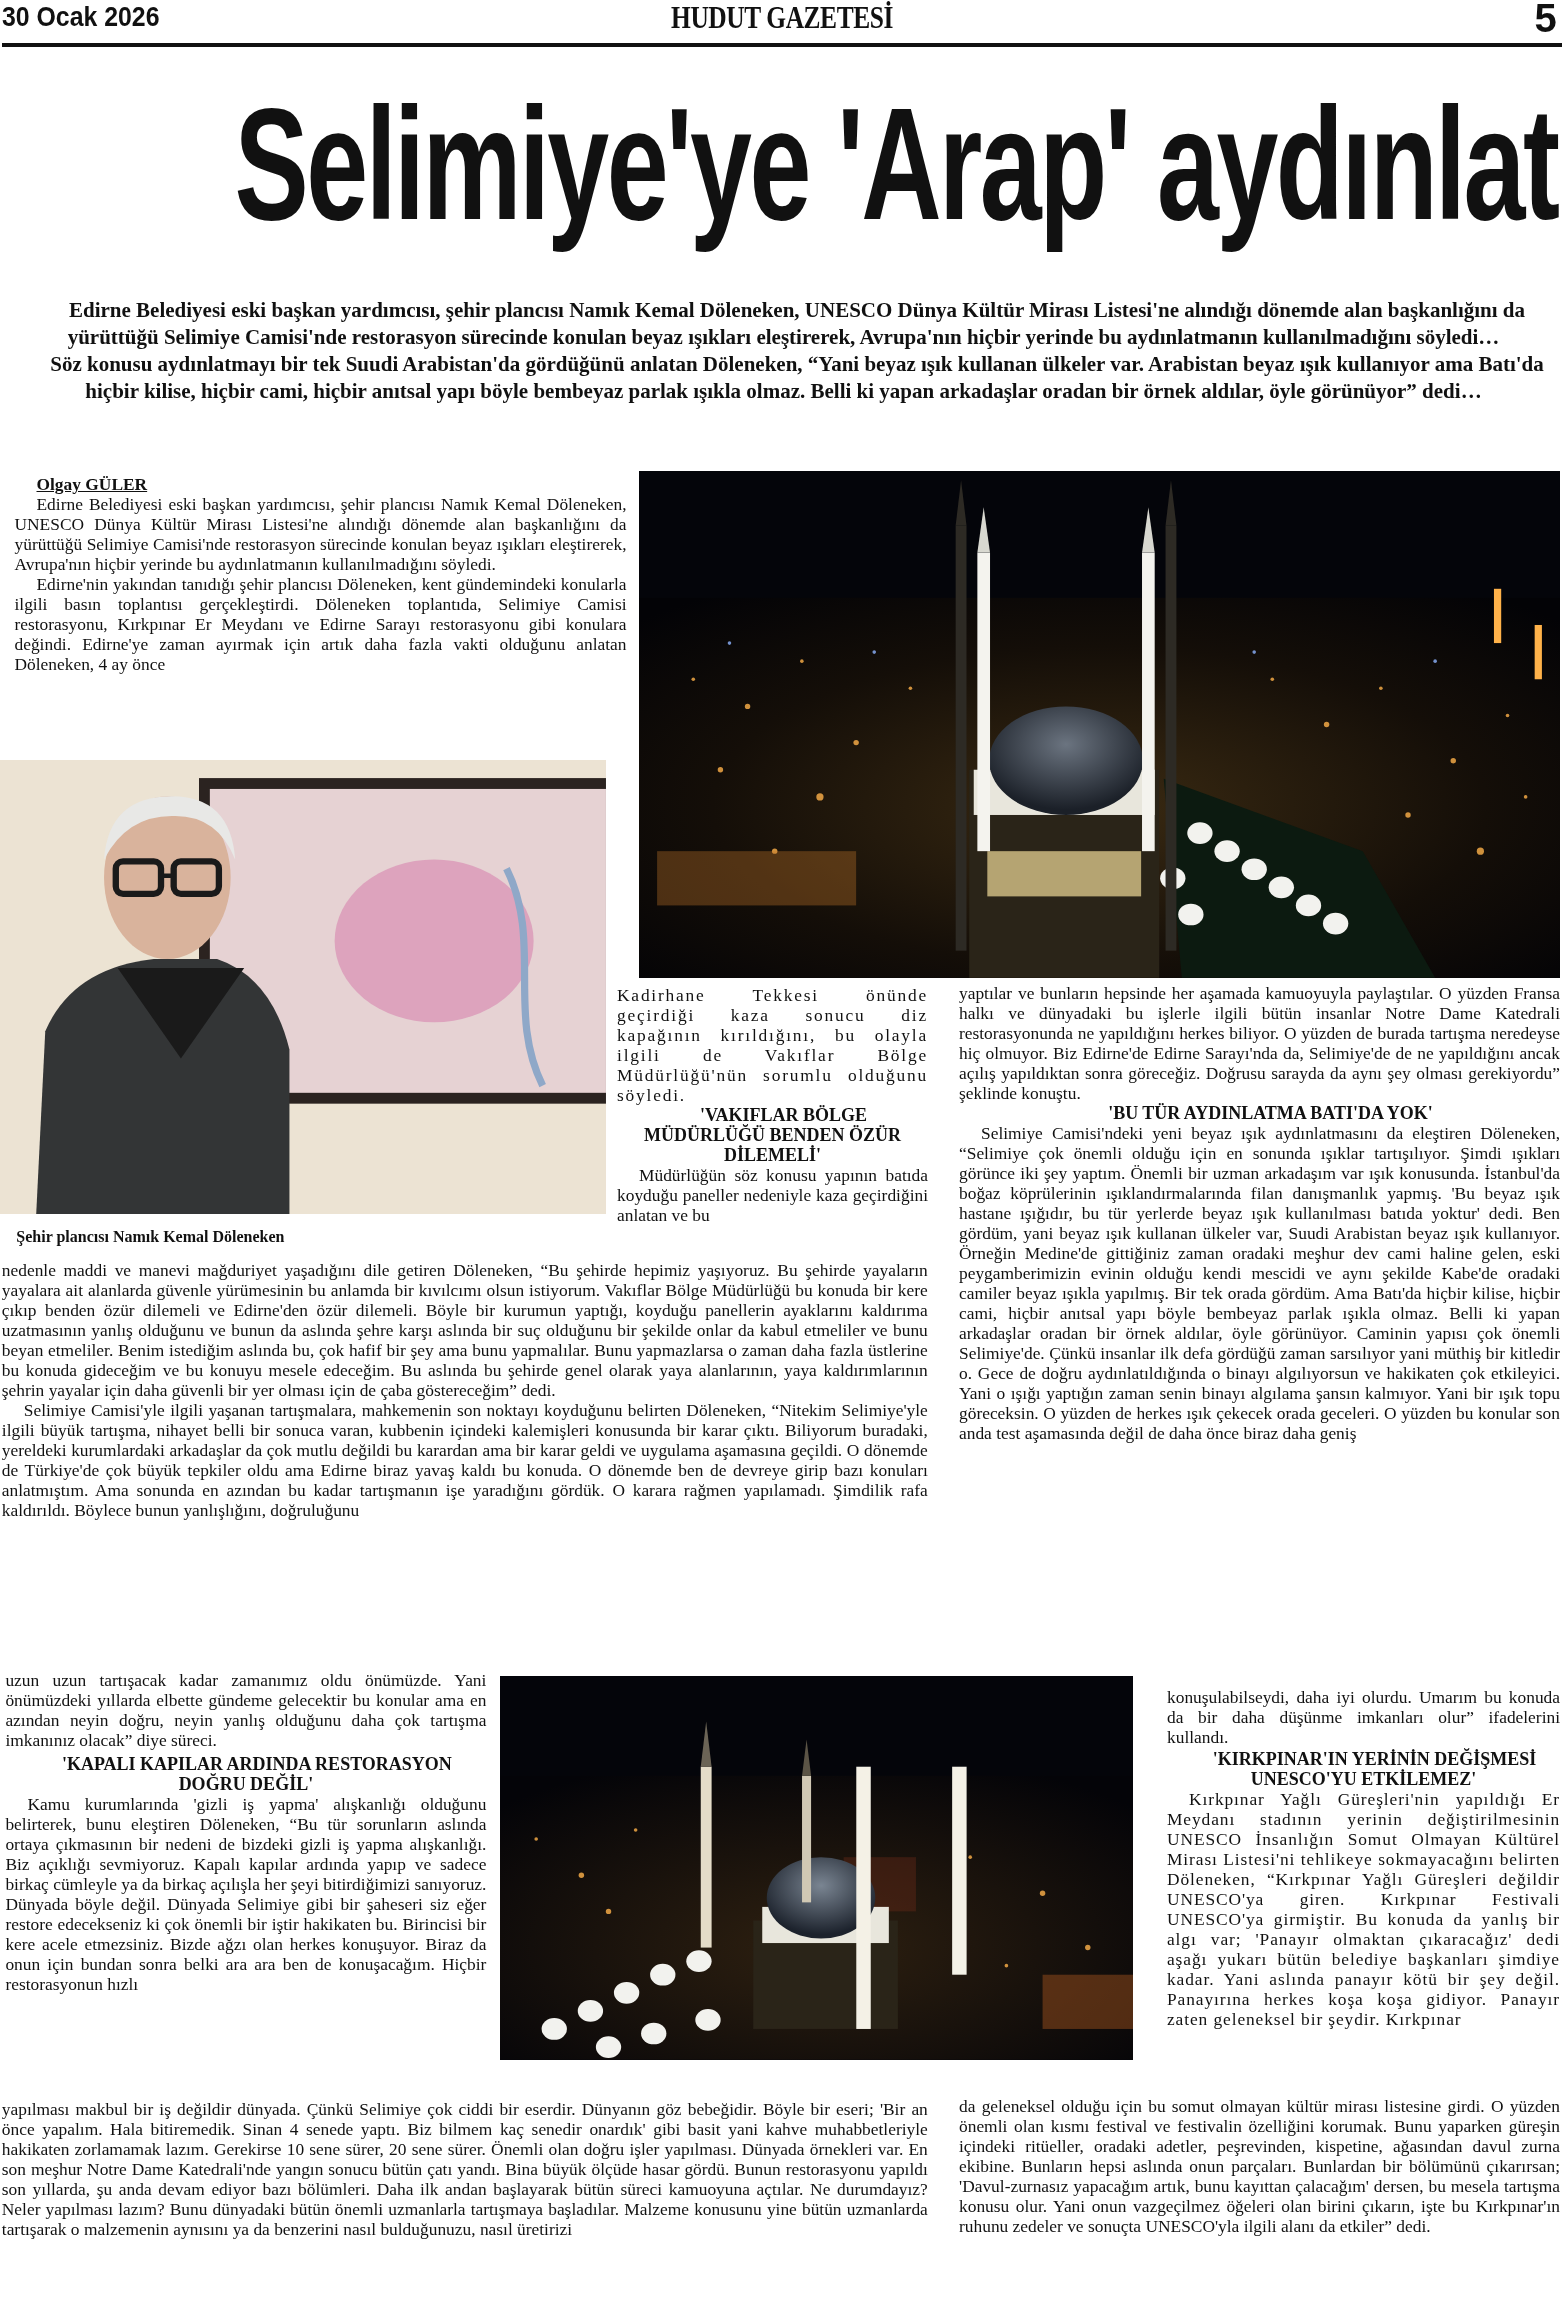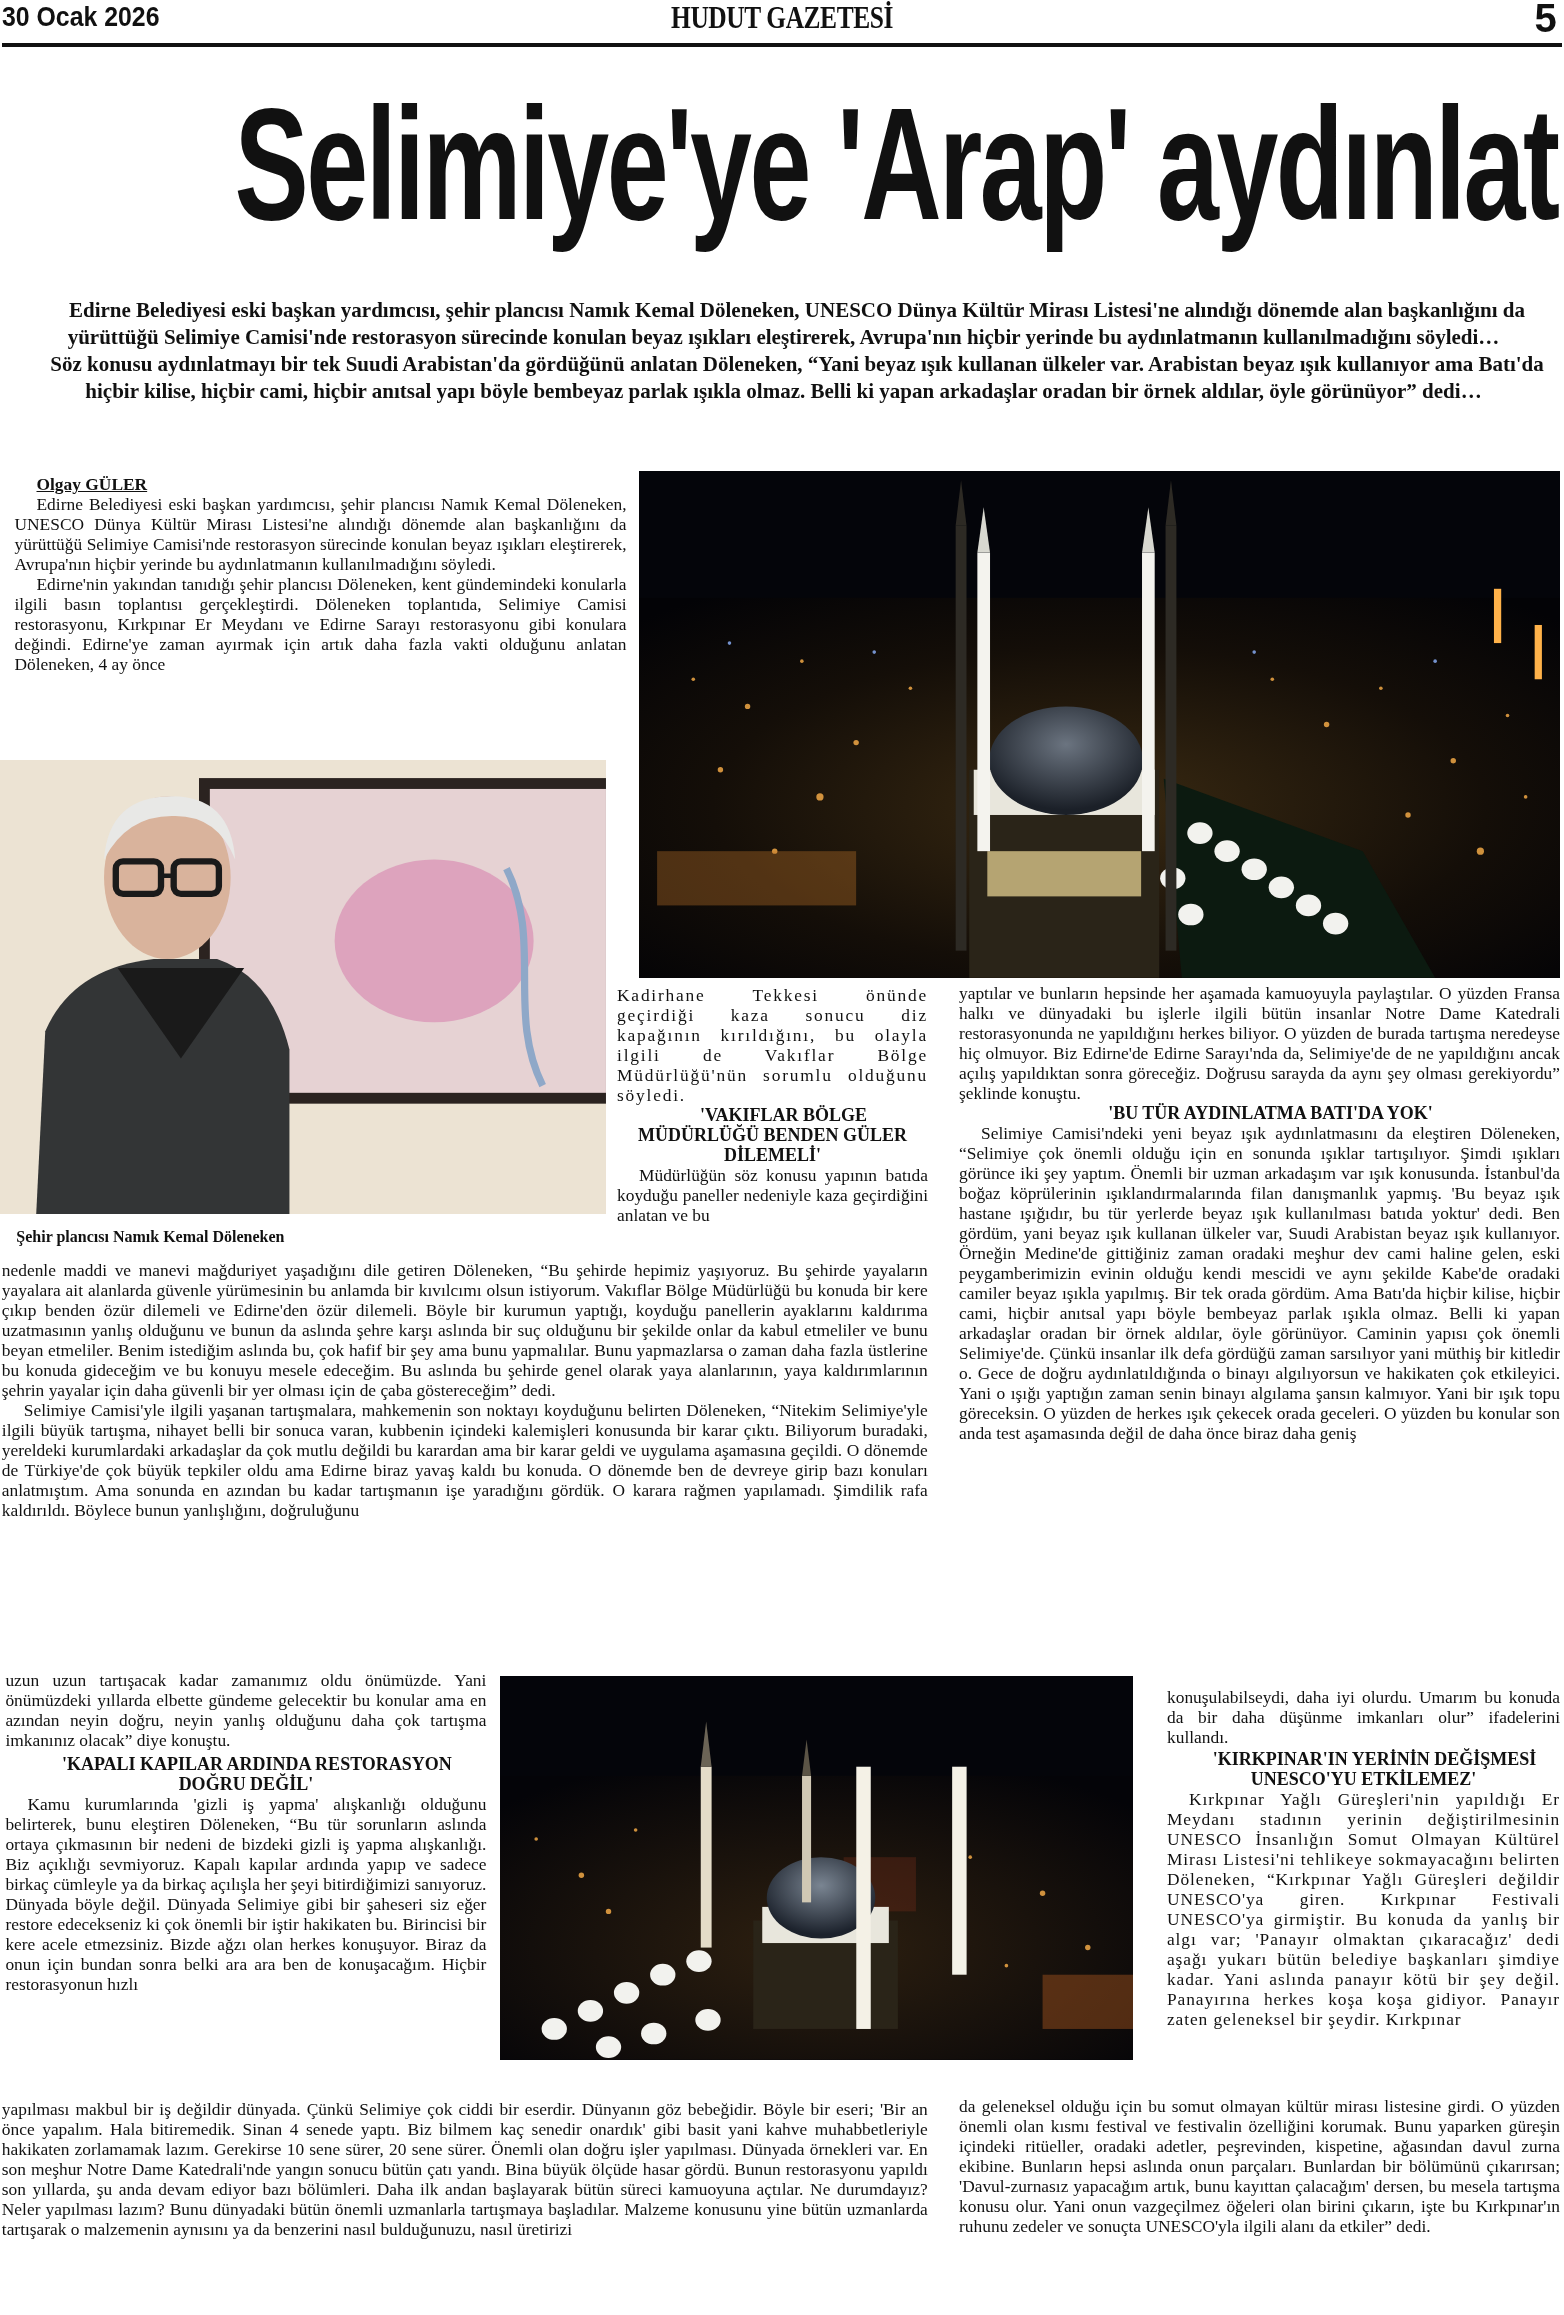--- a/index.html
+++ b/index.html
@@ -135,31 +135,31 @@
     <path d="M115 110 Q120 40 190 40 Q255 40 260 110 Q240 60 190 62 Q140 62 115 110 Z" fill="#e8e8e6"></path>
     <rect x="128" y="112" width="50" height="36" rx="8" fill="none" stroke="#1a1a1a" stroke-width="7"></rect>
     <rect x="192" y="112" width="50" height="36" rx="8" fill="none" stroke="#1a1a1a" stroke-width="7"></rect>
     <line x1="178" y1="128" x2="192" y2="128" stroke="#1a1a1a" stroke-width="5"></line>
   </svg>
 </div>
 <div class="abs caption">Şehir plancısı Namık Kemal Döleneken</div>
 
 <div class="abs col" style="left:617px; top:985px; width:311px;">
   <p class="noind" style="letter-spacing:1.8px;">Kadirhane Tekkesi önünde geçirdiği kaza sonucu diz kapağının kırıldığını, bu olayla ilgili de Vakıflar Bölge Müdürlüğü'nün sorumlu olduğunu söyledi.</p>
-  <p class="subhead">'VAKIFLAR BÖLGE MÜDÜRLÜĞÜ BENDEN GÜLER DİLEMELİ'</p>
+  <p class="subhead">'VAKIFLAR BÖLGE MÜDÜRLÜĞÜ BENDEN ÖZÜR DİLEMELİ'</p>
   <p>Müdürlüğün söz konusu yapının batıda koyduğu paneller nedeniyle kaza geçirdiğini anlatan ve bu</p>
 </div>
 
 <div class="abs col" style="left:1.8px; top:1260px; width:926px;">
   <p class="noind">nedenle maddi ve manevi mağduriyet yaşadığını dile getiren Döleneken, “Bu şehirde hepimiz yaşıyoruz. Bu şehirde yayaların yayalara ait alanlarda güvenle yürümesinin bu anlamda bir kıvılcımı olsun istiyorum. Vakıflar Bölge Müdürlüğü bu konuda bir kere çıkıp benden özür dilemeli ve Edirne'den özür dilemeli. Böyle bir kurumun yaptığı, koyduğu panellerin ayaklarını kaldırıma uzatmasının yanlış olduğunu ve bunun da aslında şehre karşı aslında bir suç olduğunu bir şekilde onlar da kabul etmeliler ve bunu beyan etmeliler. Benim istediğim aslında bu, çok hafif bir şey ama bunu yapmalılar. Bunu yapmazlarsa o zaman daha fazla üstlerine bu konuda gideceğim ve bu konuyu mesele edeceğim. Bu aslında bu şehirde genel olarak yaya alanlarının, yaya kaldırımlarının şehrin yayalar için daha güvenli bir yer olması için de çaba göstereceğim” dedi.</p>
   <p>Selimiye Camisi'yle ilgili yaşanan tartışmalara, mahkemenin son noktayı koyduğunu belirten Döleneken, “Nitekim Selimiye'yle ilgili büyük tartışma, nihayet belli bir sonuca varan, kubbenin içindeki kalemişleri konusunda bir karar çıktı. Biliyorum buradaki, yereldeki kurumlardaki arkadaşlar da çok mutlu değildi bu karardan ama bir karar geldi ve uygulama aşamasına geçildi. O dönemde de Türkiye'de çok büyük tepkiler oldu ama Edirne biraz yavaş kaldı bu konuda. O dönemde ben de devreye girip bazı konuları anlatmıştım. Ama sonunda en azından bu kadar tartışmanın işe yaradığını gördük. O karara rağmen yapılamadı. Şimdilik rafa kaldırıldı. Böylece bunun yanlışlığını, doğruluğunu</p>
 </div>
 
 <div class="abs col" style="left:5.4px; top:1670px; width:481px;">
-  <p class="noind">uzun uzun tartışacak kadar zamanımız oldu önümüzde. Yani önümüzdeki yıllarda elbette gündeme gelecektir bu konular ama en azından neyin doğru, neyin yanlış olduğunu daha çok tartışma imkanınız olacak” diye konuştu.</p>
+  <p class="noind">uzun uzun tartışacak kadar zamanımız oldu önümüzde. Yani önümüzdeki yıllarda elbette gündeme gelecektir bu konular ama en azından neyin doğru, neyin yanlış olduğunu daha çok tartışma imkanınız olacak” diye süreci.</p>
   <p class="subhead" style="margin-top:3.6px;">'KAPALI KAPILAR ARDINDA RESTORASYON DOĞRU DEĞİL'</p>
   <p>Kamu kurumlarında 'gizli iş yapma' alışkanlığı olduğunu belirterek, bunu eleştiren Döleneken, “Bu tür sorunların aslında ortaya çıkmasının bir nedeni de bizdeki gizli iş yapma alışkanlığı. Biz açıklığı sevmiyoruz. Kapalı kapılar ardında yapıp ve sadece birkaç cümleyle ya da birkaç açılışla her şeyi bitirdiğimizi sanıyoruz. Dünyada böyle değil. Dünyada Selimiye gibi bir şaheseri siz eğer restore edecekseniz ki çok önemli bir iştir hakikaten bu. Birincisi bir kere acele etmezsiniz. Bizde ağzı olan herkes konuşuyor. Biraz da onun için bundan sonra belki ara ara ben de konuşacağım. Hiçbir restorasyonun hızlı</p>
 </div>
 
 <div class="abs col" style="left:1.8px; top:2099px; width:926px;">
   <p class="noind">yapılması makbul bir iş değildir dünyada. Çünkü Selimiye çok ciddi bir eserdir. Dünyanın göz bebeğidir. Böyle bir eseri; 'Bir an önce yapalım. Hala bitiremedik. Sinan 4 senede yaptı. Biz bilmem kaç senedir onardık' gibi basit yani kahve muhabbetleriyle hakikaten zorlamamak lazım. Gerekirse 10 sene sürer, 20 sene sürer. Önemli olan doğru işler yapılması. Dünyada örnekleri var. En son meşhur Notre Dame Katedrali'nde yangın sonucu bütün çatı yandı. Bina büyük ölçüde hasar gördü. Bunun restorasyonu yapıldı son yıllarda, şu anda devam ediyor bazı bölümleri. Daha ilk andan başlayarak bütün süreci kamuoyuna açtılar. Ne durumdayız? Neler yapılması lazım? Bunu dünyadaki bütün önemli uzmanlarla tartışmaya başladılar. Malzeme konusunu yine bütün uzmanlarda tartışarak o malzemenin aynısını ya da benzerini nasıl bulduğunuzu, nasıl üretirizi</p>
 </div>
 
 <div class="abs photo photo-mosque2">
   <svg width="633" height="384" viewBox="0 0 700 424">

